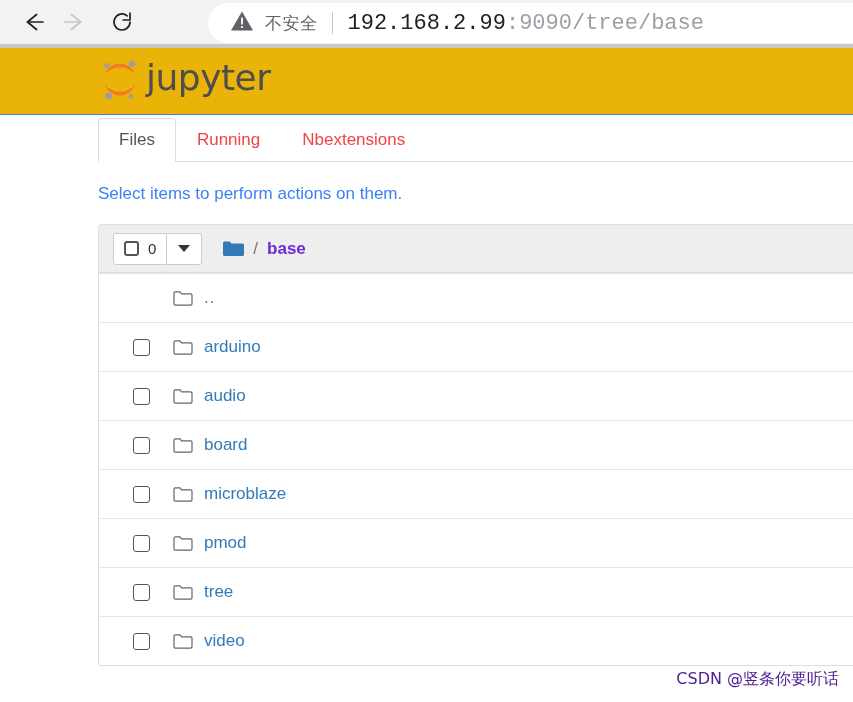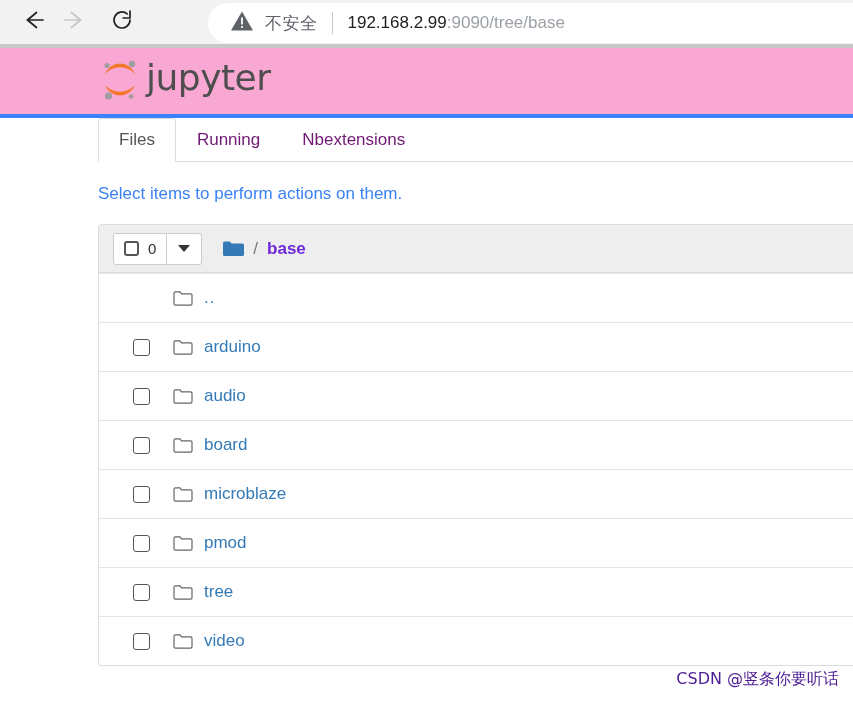--- a/index.html
+++ b/index.html
@@ -16,21 +16,21 @@
   }
 
   
   .browser-chrome {
     position: absolute;
     left: 0; top: 0;
     width: 853px;
     height: 44px;
     background: #f2f2f2;
     display: flex;
-    align-items: flex-start;
+    align-items: center;
   }
   .chrome-bottom-line {
     position: absolute;
     left: 0; top: 44px;
     width: 853px;
     height: 4px;
     background: #c8c8c8;
   }
   .nav-btn {
     width: 40px;
@@ -64,35 +64,36 @@
     letter-spacing: 0.5px;
   }
   .omni-sep {
     width: 1px;
     height: 22px;
     background: #c4c7c5;
     margin-left: 14px;
     margin-right: 15px;
   }
   .url-text {
-    font-size: 17px;
+    font-size: 22px;
     color: #9aa0a6;
     white-space: nowrap;
+    font-family: Liberation Mono, monospace;
   }
   .url-host { color: #202124; }
 
   
   .jp-header {
     position: absolute;
     left: 0;
     top: 48px;
     width: 853px;
     height: 66px;
-    background: #f9a8d4;
-    border-bottom: 4px solid #3b82f6;
+    background: #eab308;
+    border-bottom: 1px solid #3b82f6;
   }
   .jp-logo {
     position: absolute;
     left: 98px;
     top: 8px;
     display: flex;
     align-items: center;
   }
   .jp-mark { width: 44px; height: 48px; display: block; }
   .jp-word {
@@ -119,21 +120,21 @@
     height: 46px;
     border-bottom: 1px solid #dddddd;
     display: flex;
     align-items: flex-end;
     width: 800px;
   }
   .tab {
     font-size: 17px;
     padding: 11px 20px 11px 20px;
     line-height: 20px;
-    color: #701a75;
+    color: #ef4444;
     cursor: pointer;
     border: 1px solid transparent;
     border-radius: 4px 4px 0 0;
     margin-bottom: -1px;
     white-space: nowrap;
   }
   .tab.active {
     color: #555555;
     background: #ffffff;
     border: 1px solid #dddddd;

